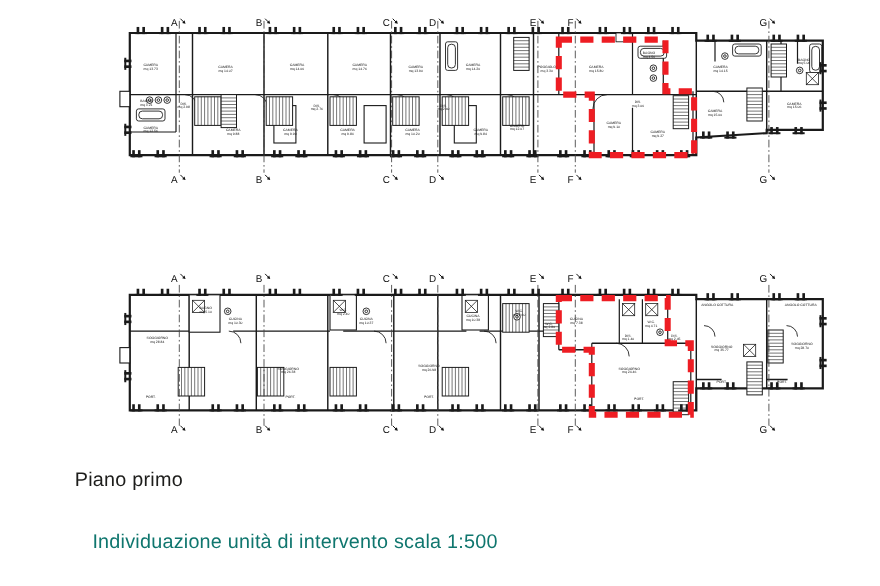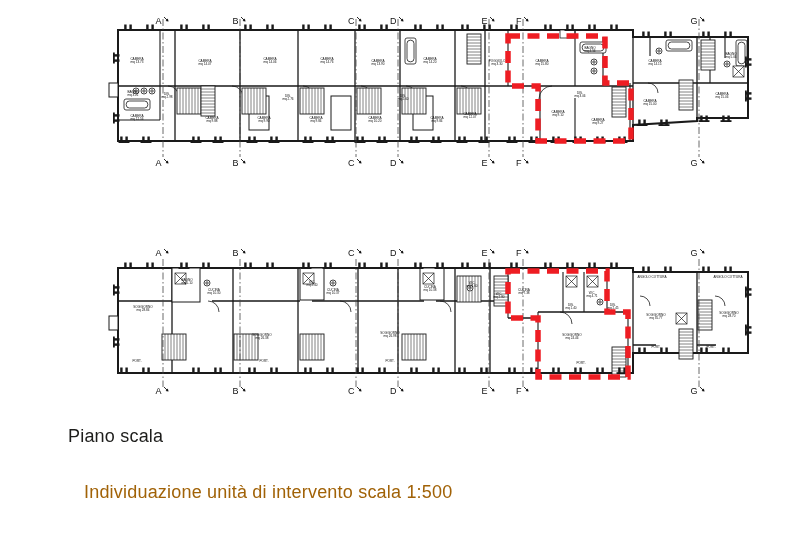--- a/index.html
+++ b/index.html
@@ -2,21 +2,21 @@
 <html><head>
 <meta charset="utf-8">
 <style>
   html,body{margin:0;padding:0;background:#ffffff;}
   .page{position:relative;width:800px;height:533px;background:#ffffff;overflow:hidden;
         font-family:"Liberation Sans",sans-serif;}
   .plan-svg{position:absolute;left:0;top:0;width:800px;height:533px;}
   .floor-label{position:absolute;font-size:18px;color:#1d1d1b;letter-spacing:.2px;}
   .fl-primo{left:68px;top:194px;}
   .fl-terra{left:68px;top:426px;}
-  .caption-label{position:absolute;left:84px;top:482px;font-size:18px;color:#a16207;letter-spacing:.2px;}
+  .caption-label{position:absolute;left:84px;top:482px;font-size:18px;color:#0f766e;letter-spacing:.2px;}
   svg text{font-family:"Liberation Sans",sans-serif;}
   .room-label{fill:#101010;}
   .section-letter{fill:#111;font-size:9px;}
 </style>
 </head>
 <body>
 
 <div class="page">
 
   <svg class="plan-svg" viewBox="0 0 800 533">
@@ -386,15 +386,15 @@
         <polygon points="704.6,253.6 701.6,253 703.8,250.4" fill="#111"></polygon>
         <text x="697.5" y="394" text-anchor="end" class="section-letter">G</text>
         <path d="M700,387 l4,4" stroke="#111" stroke-width=".9" fill="none"></path>
         <polygon points="704.6,391.6 701.6,391 703.8,388.4" fill="#111"></polygon>
       </g>
 
     <path d="M508,36 L605,36 L605,83 L631,83 L631,141 L538,141 L538,86 L508,86 Z" fill="none" stroke-width="5.5" stroke-dasharray="12 7.5" stroke="#ee1d23"></path>
     <path d="M508,271 L607,271 L607,312 L628,312 L628,377 L538,377 L538,318 L508,318 Z" fill="none" stroke-width="5.5" stroke-dasharray="12 7.5" stroke="#ee1d23"></path>
   </svg>
 
-  <div class="floor-label fl-terra">Piano scala</div>
+  <div class="floor-label fl-terra">Piano primo</div>
   <div class="caption-label">Individuazione unità di intervento scala 1:500</div>
 </div>
 
 </body></html>

